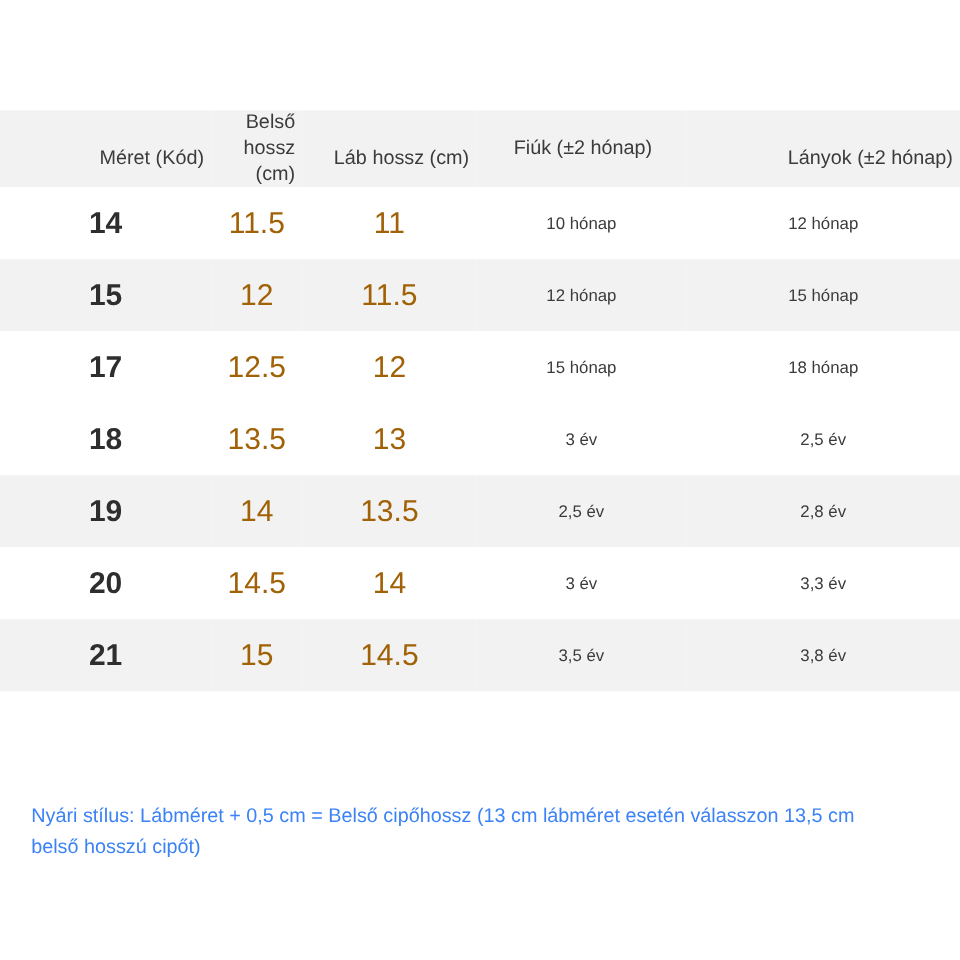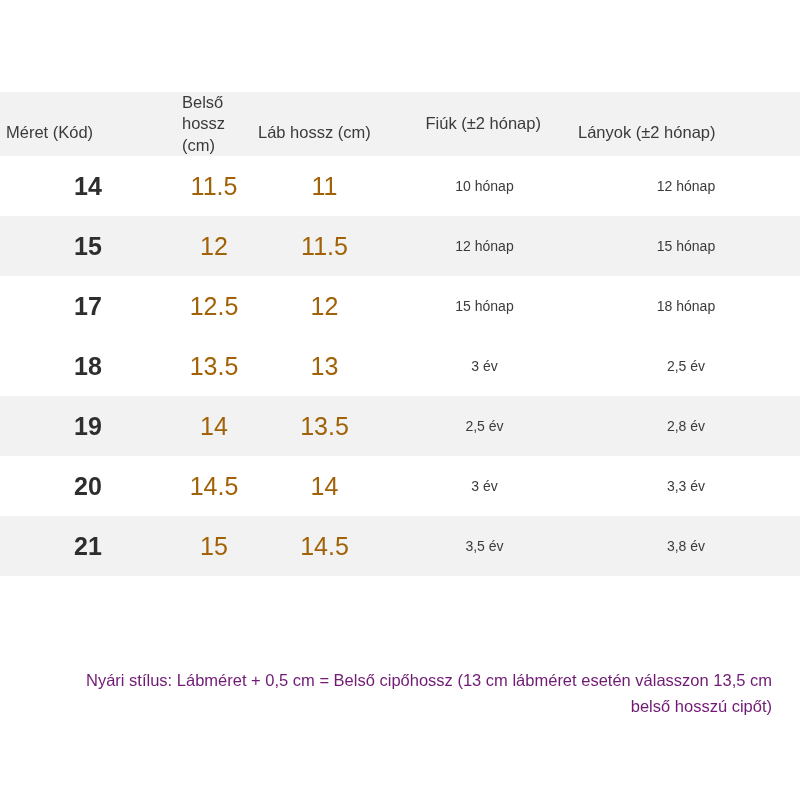--- a/index.html
+++ b/index.html
@@ -34,21 +34,21 @@
   .size-table col.c3 { width: 175px; }
   .size-table col.c4 { width: 228px; }
 
   .size-table thead tr {
     background: #f2f2f2;
   }
   .size-table thead th {
     font-weight: 400;
     font-size: 16.5px;
     color: #3b3b3b;
-    text-align: left;
+    text-align: right;
     padding: 0;
     height: 64px;
     vertical-align: middle;
     line-height: 1.28;
   }
   .size-table thead th .hdr-inner {
     display: block;
     padding: 0 6px;
     margin-top: 17px;
   }
@@ -89,26 +89,26 @@
   }
   .size-table tbody td.col-age {
     font-size: 14px;
     font-weight: 400;
     color: #3b3b3b;
   }
 
   .table-note {
     position: absolute;
     top: 668px;
-    left: 52px;
+    left: 26px;
     width: 720px;
-    text-align: right;
+    text-align: left;
     font-size: 16.5px;
     line-height: 1.55;
-    color: #701a75;
+    color: #3b82f6;
   }
 </style>
 </head>
 <body>
 
 <div class="page">
 
   <table class="size-table">
     <colgroup>
       <col class="c0">

